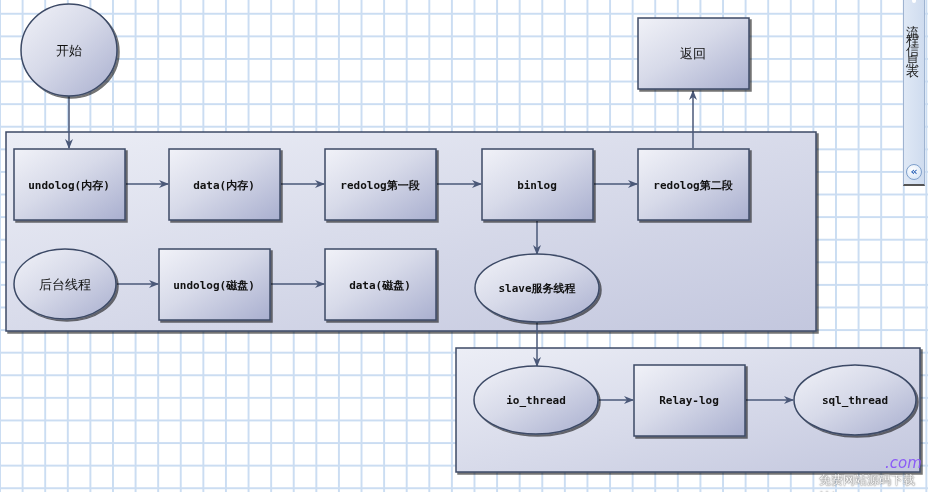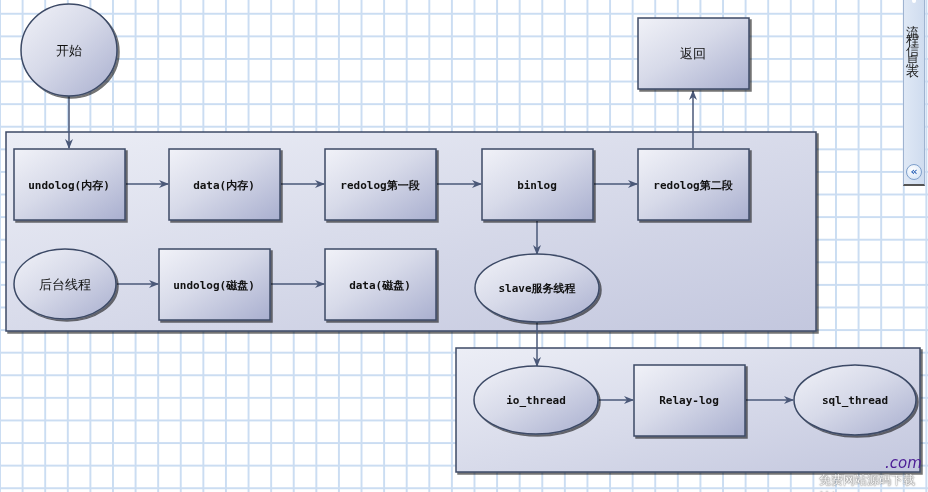--- a/index.html
+++ b/index.html
@@ -38,21 +38,21 @@
     color: #2a62b8; font-size: 11px; line-height: 13px; text-align: center; font-weight: bold;
     font-family: "DejaVu Sans", sans-serif;
   }
   .side-panel .top-dot {
     position: absolute; left: 8px; top: -2px; width: 4px; height: 5px; background: #fff; border-radius: 2px;
   }
   .watermark { position: absolute; left: 755px; top: 432px; width: 170px; height: 58px; }
   .wm-main { position: absolute; left: 0; top: 0; font-family: "DejaVu Sans", "Liberation Sans", sans-serif; font-weight: bold; font-style: italic; font-size: 40px; letter-spacing: -2px; line-height: 46px; }
   .wm-a { color: #d51a1a; }
   .wm-b { color: #8e9bbd; }
-  .wm-com { position: absolute; left: 130px; top: 22px; font-family: "DejaVu Sans", sans-serif; font-style: italic; font-size: 15px; color: #4c1d95; text-align: right; }
+  .wm-com { position: absolute; left: 130px; top: 22px; font-family: "DejaVu Sans", sans-serif; font-style: italic; font-size: 15px; color: #8b5cf6; text-align: right; }
   .wm-sub { position: absolute; left: 64px; top: 40px; font-family: "DejaVu Sans", sans-serif; font-size: 12px; color: #ffffff; text-shadow: 0 0 2px #777, 0 0 1px #555; letter-spacing: 0px; }
 </style>
 </head>
 <body>
 
 <div class="grid"></div>
 
 <svg class="diagram" width="928" height="492">
   <defs>
     <linearGradient id="nodeGrad" x1="0" y1="0" x2="1" y2="1">

